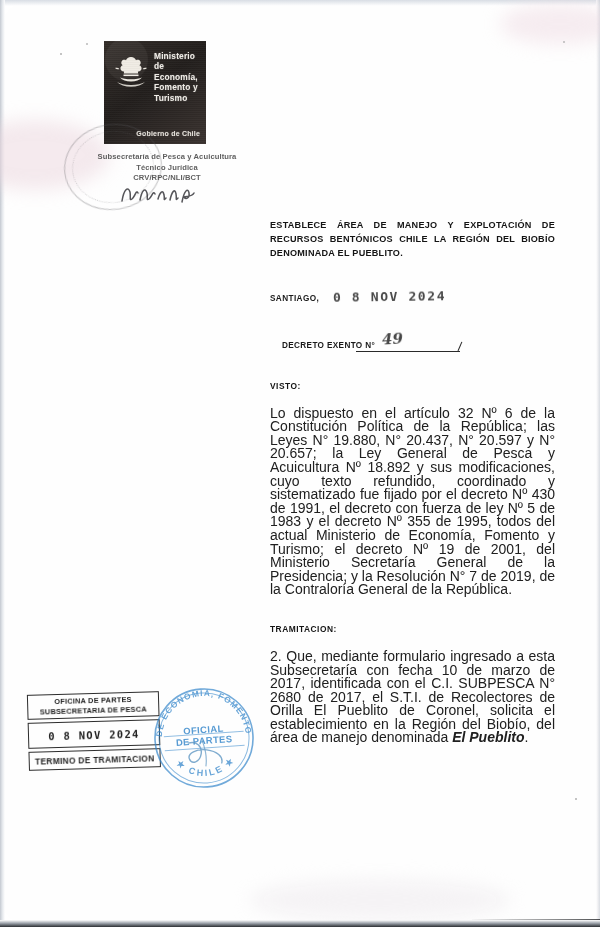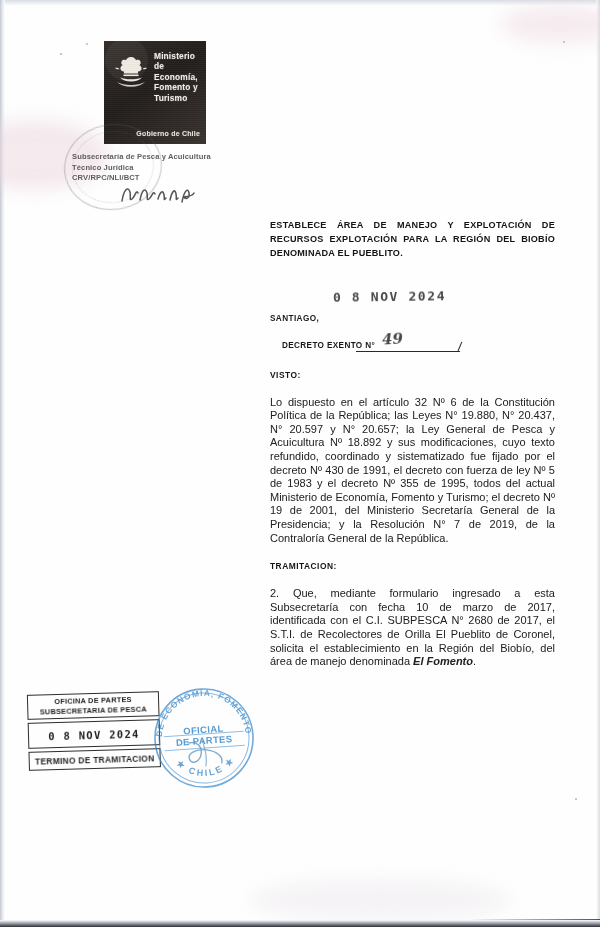--- a/index.html
+++ b/index.html
@@ -119,20 +119,21 @@
     font-weight: 600;
     text-shadow: 0 0 1.2px rgba(255,255,255,.3);
   }
 
   
   #division-caption {
     position: absolute;
     left: 72px;
     top: 152px;
     width: 190px;
+    text-align: center;
     color: #3b3b3b;
     font-size: 7.6px;
     line-height: 10.6px;
     font-weight: 600;
     letter-spacing: .1px;
     opacity: .82;
     filter: blur(.17px);
   }
 
   
@@ -181,21 +182,21 @@
     color: #141414;
   }
   .santiago-row {
     position: relative;
     margin-top: 33px;
     height: 18px;
   }
   .santiago-label {
     position: absolute;
     left: 0;
-    top: 20px;
+    top: 0;
     font-size: 8.2px;
     font-weight: 700;
     letter-spacing: .4px;
   }
   .date-stamp {
     position: absolute;
     left: 63px;
     top: -5px;
     font-family: "DejaVu Sans Mono", monospace;
     font-size: 13px;
@@ -250,29 +251,29 @@
   .decreto-tick {
     position: absolute;
     left: 82px;
     top: 6px;
     font-size: 9px;
     color: #4a4a4a;
     opacity: .7;
   }
 
   .section-head {
-    margin-top: 16px;
+    margin-top: 27px;
     font-size: 8.4px;
     font-weight: 700;
     letter-spacing: .5px;
     color: #141414;
   }
   .para {
     margin-top: 16px;
-    font-size: 11px;
+    font-size: 14px;
     line-height: 13.6px;
     text-align: justify;
     color: #202020;
     filter: blur(.12px);
   }
   .para em { font-style: italic; font-weight: 700; }
 
   
   #rect-stamp {
     position: absolute;
@@ -389,41 +390,41 @@
       <path d="M4 18 C6 6, 10 3, 12 9 C13 14, 11 18, 14 16 C17 14, 18 6, 20 10"></path>
       <path d="M22 17 C24 7, 27 4, 29 10 C30 15, 28 18, 31 16 C34 14, 35 7, 37 11"></path>
       <path d="M40 16 C42 9, 45 6, 46 12 C47 16, 45 18, 48 15"></path>
       <path d="M52 17 C54 8, 57 5, 58 11 C59 16, 57 18, 60 15"></path>
       <path d="M64 19 C66 8, 70 4, 71 10 C72 15, 68 17, 66 14 C69 13, 74 14, 76 10"></path>
     </g>
   </svg>
 
   <div id="doc-body">
 
-    <div class="doc-title">ESTABLECE ÁREA DE MANEJO Y EXPLOTACIÓN DE RECURSOS EXPLOTACIÓN PARA LA REGIÓN DEL BIOBÍO DENOMINADA EL PUEBLITO.</div>
+    <div class="doc-title">ESTABLECE ÁREA DE MANEJO Y EXPLOTACIÓN DE RECURSOS BENTÓNICOS CHILE LA REGIÓN DEL BIOBÍO DENOMINADA EL PUEBLITO.</div>
 
     <div class="santiago-row">
       <span class="santiago-label">SANTIAGO,</span>
       <span class="date-stamp">0 8 NOV 2024</span>
     </div>
 
     <div class="decreto-row">
       <span class="decreto-label">DECRETO EXENTO N°</span>
       <span class="decreto-tick">-  ·</span>
       <span class="decreto-number">49</span>
       <span class="decreto-rule"></span>
       <span class="decreto-slash">/</span>
     </div>
 
     <div class="section-head">VISTO:</div>
     <div class="para">Lo dispuesto en el artículo 32 Nº 6 de la Constitución Política de la República; las Leyes N° 19.880, N° 20.437, N° 20.597 y N° 20.657; la Ley General de Pesca y Acuicultura Nº 18.892 y sus modificaciones, cuyo texto refundido, coordinado y sistematizado fue fijado por el decreto Nº 430 de 1991, el decreto con fuerza de ley Nº 5 de 1983 y el decreto Nº 355 de 1995, todos del actual Ministerio de Economía, Fomento y Turismo; el decreto Nº 19 de 2001, del Ministerio Secretaría General de la Presidencia; y la Resolución N° 7 de 2019, de la Contraloría General de la República.</div>
 
     <div class="section-head">TRAMITACION:</div>
 
-    <div class="para"><span>2. Que, mediante formulario ingresado a esta Subsecretaría con fecha 10 de marzo de 2017, identificada con el C.I. SUBPESCA N° 2680 de 2017, el S.T.I. de Recolectores de Orilla El Pueblito de Coronel, solicita el establecimiento en la Región del Biobío, del área de manejo denominada </span><em>El Fomento</em><span>.</span></div>
+    <div class="para"><span>2. Que, mediante formulario ingresado a esta Subsecretaría con fecha 10 de marzo de 2017, identificada con el C.I. SUBPESCA N° 2680 de 2017, el S.T.I. de Recolectores de Orilla El Pueblito de Coronel, solicita el establecimiento en la Región del Biobío, del área de manejo denominada </span><em>El Pueblito</em><span>.</span></div>
 
   </div>
 
   <div id="rect-stamp">
     <div class="rs-line rs-top">
       <div>OFICINA DE PARTES</div>
       <div>SUBSECRETARIA DE PESCA</div>
     </div>
     <div class="rs-line rs-mid">0 8 NOV 2024</div>
     <div class="rs-line rs-bot">TERMINO DE TRAMITACION</div>

